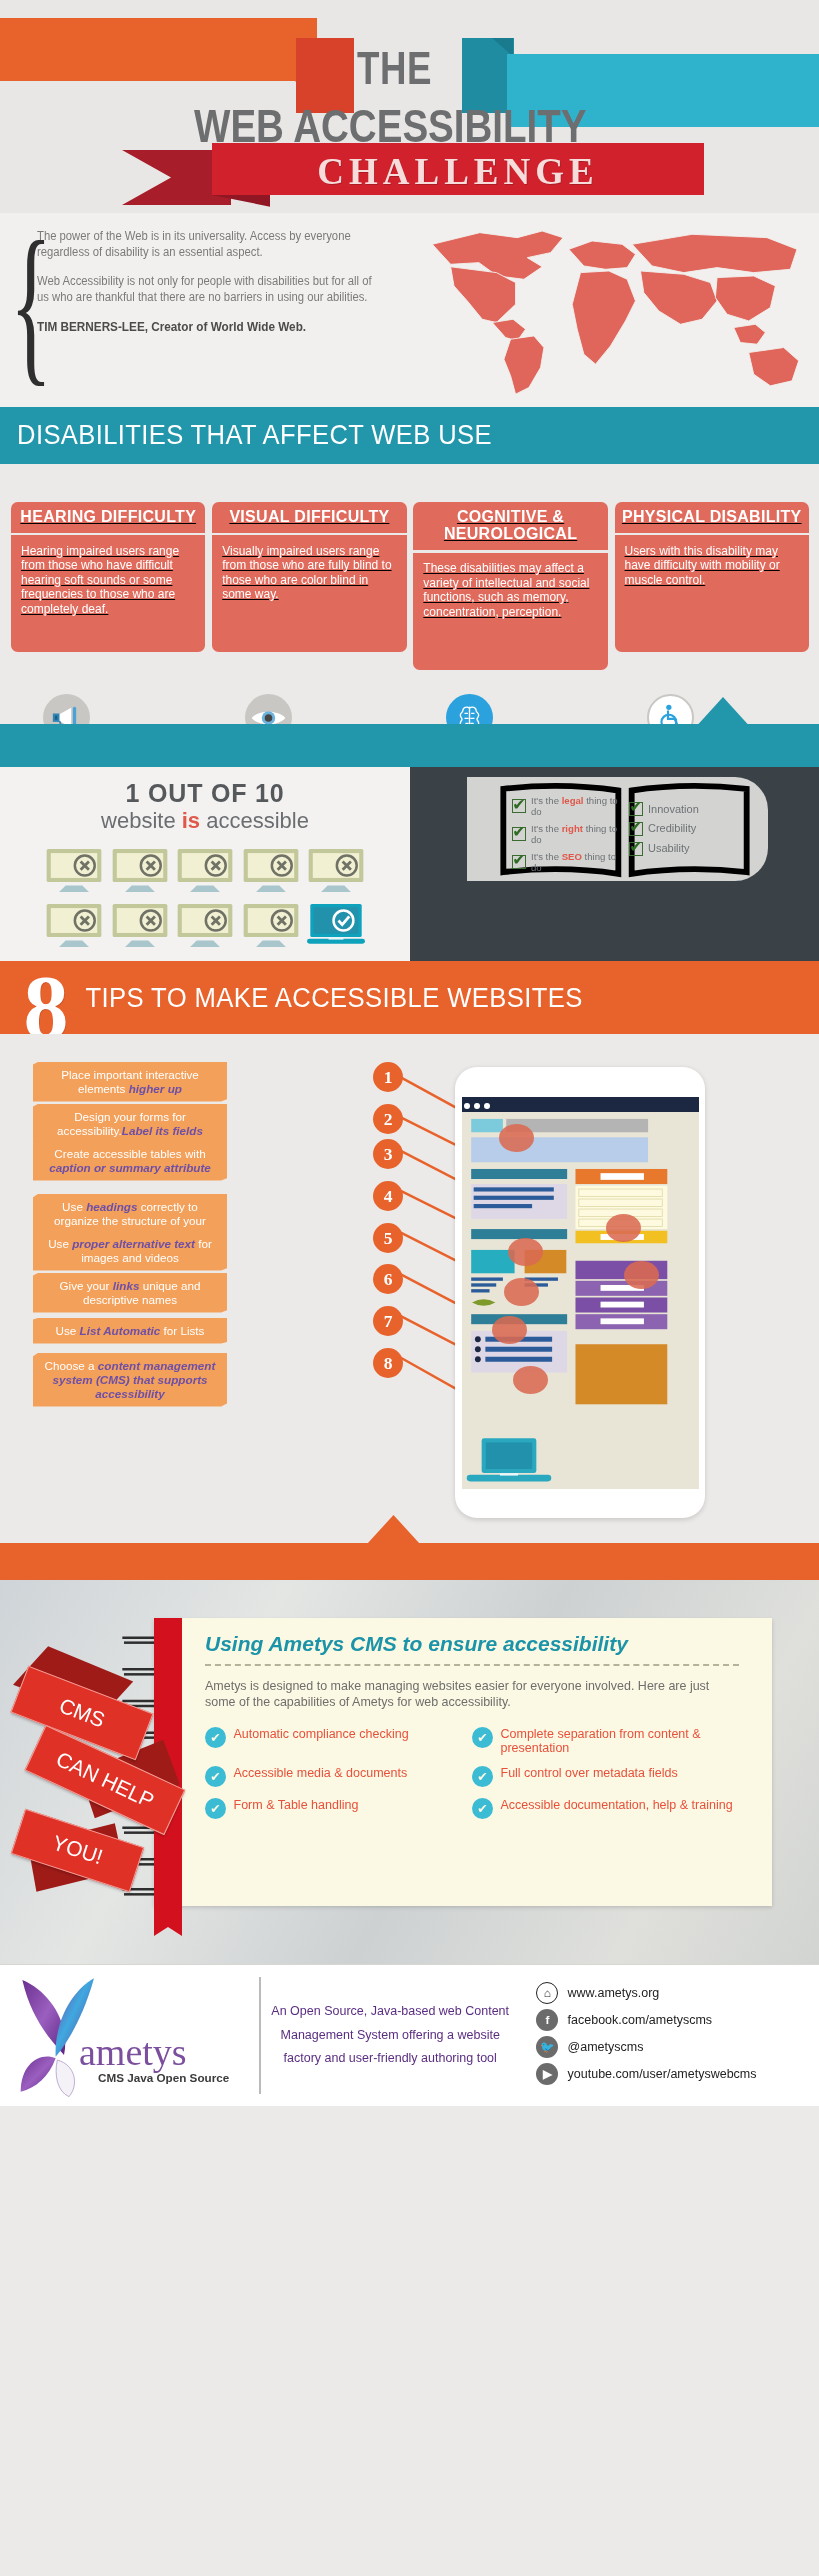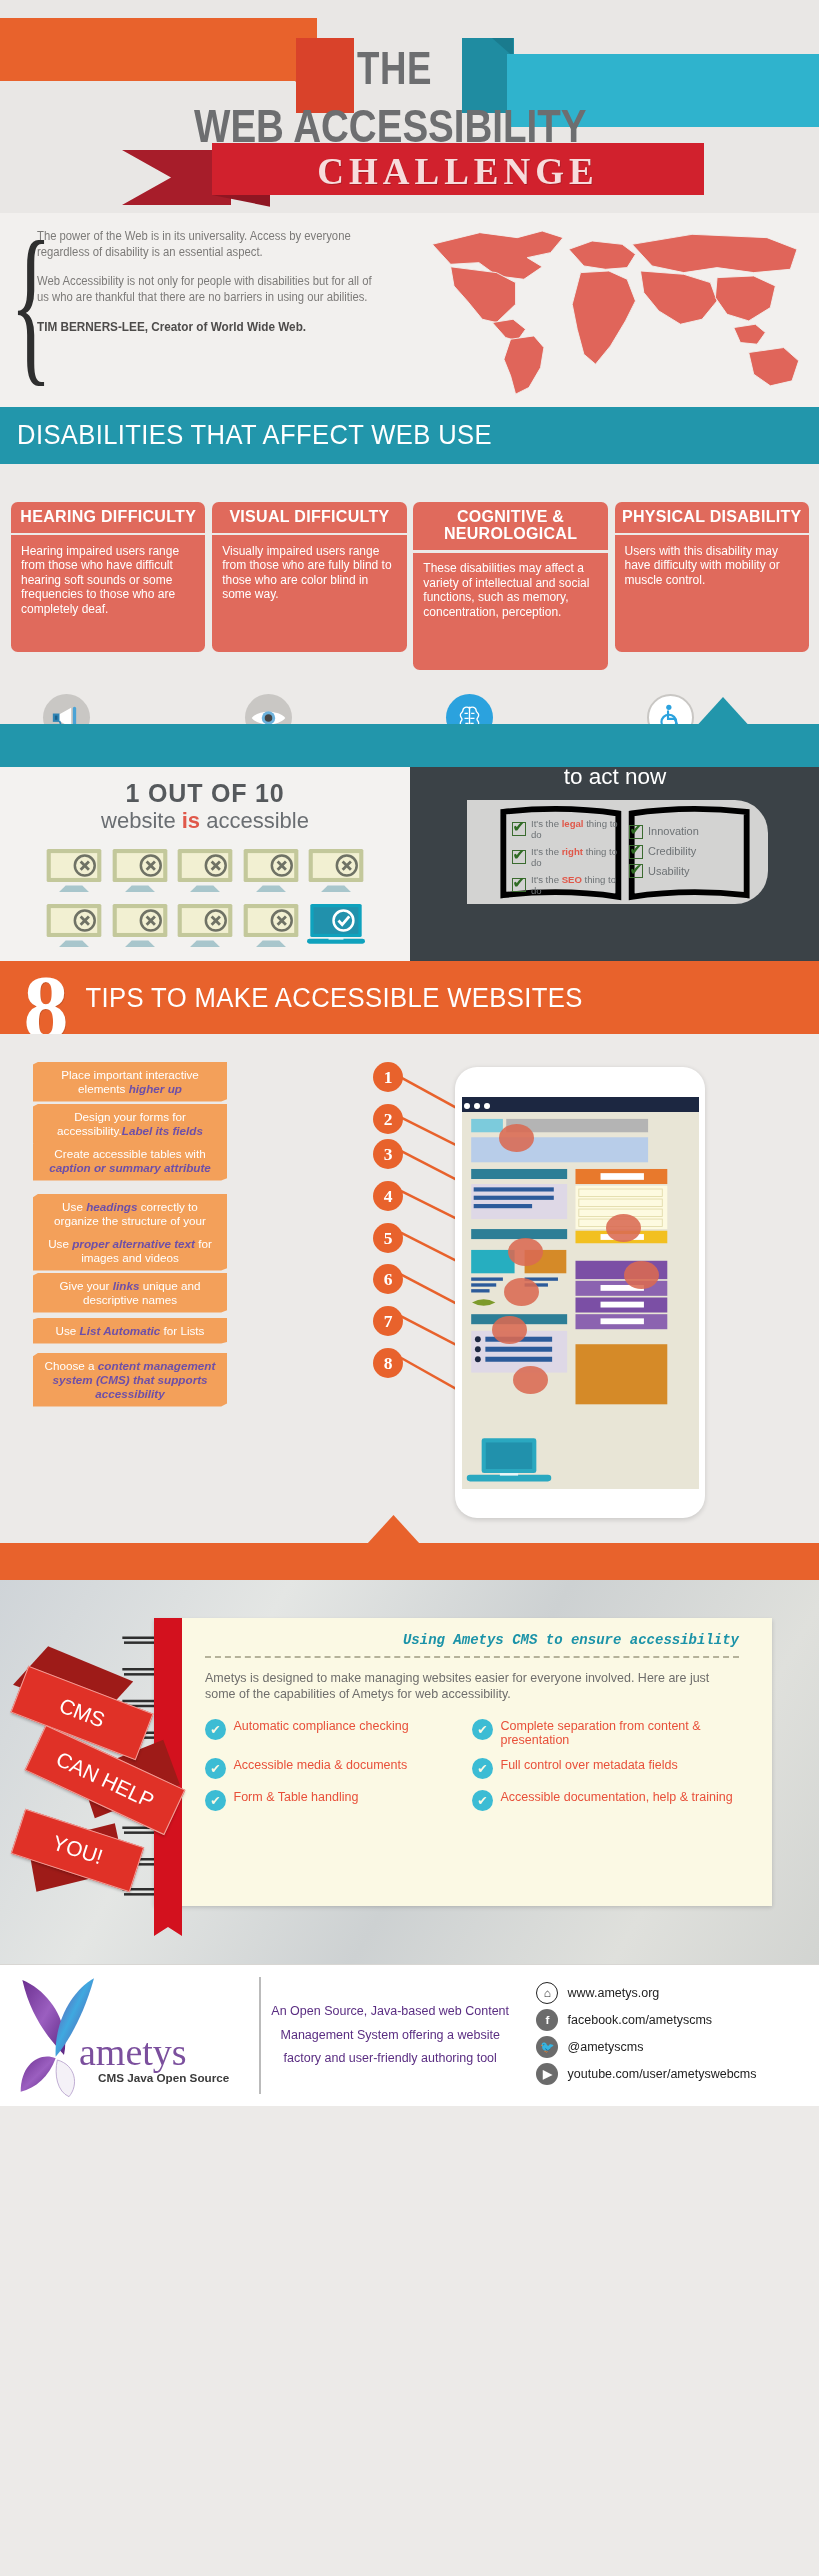--- a/index.html
+++ b/index.html
@@ -60,21 +60,21 @@
 
   
   .dis-band { position:relative; background:#2296ab; height:57px; }
   .dis-band h2 { color:#ffffff; font-size:27.5px; font-weight:normal; letter-spacing:0.4px;
     padding:11.7px 0 0 18.4px; font-family:"Liberation Sans Narrow","Liberation Sans",sans-serif;
     transform:scaleX(0.93); transform-origin:left top; }
   .dis-arrow { position:absolute; left:32px; top:57px; width:38px; height:35px; background:#2296ab;
     clip-path: polygon(0 0,100% 0,50% 100%); }
   .cards { position:relative; height:260px; background:#eceae8; padding-top:38px; }
   .cards-row { display:flex; gap:6.7px; padding:0 11px; }
-  .card { width:204px; }
+  .card { width:204px;text-decoration:underline; }
   .card-head { background:#e06a5c; border-radius:6.7px 6.7px 0 0; text-align:center; padding:5.8px 3.3px 7.5px;
     color:#fff; font-size:16px; font-weight:bold; line-height:17.5px; letter-spacing:0.3px; }
   .card-body { background:#e06a5c; border-radius:0 0 6.7px 6.7px; margin-top:2.5px; padding:8.3px 10px 11.7px;
     color:#fff; font-size:12px; line-height:14.6px; min-height:117px; }
   .icon-circle { position:absolute; width:47px; height:47px; border-radius:50%; background:#c9c7c4;
     display:flex; align-items:center; justify-content:center; }
   .teal-band2 { position:relative; height:43px; background:#2296ab; }
   .teal-up-arrow { position:absolute; left:698px; top:-27px; width:50px; height:27.5px; background:#2296ab;
     clip-path: polygon(50% 0,100% 100%,0 100%); }
 
@@ -125,22 +125,22 @@
   .cms-up-arrow { position:absolute; left:367px; top:-28px; width:53px; height:29px; background:#e8622c;
     clip-path: polygon(50% 0,100% 100%,0 100%); }
   .cms-sec { position:relative; height:384px; background:#dcdcd8; overflow:hidden; }
   .cms-photo { position:absolute; left:0; top:0; width:820px; height:384px;
     background: linear-gradient(120deg,#cfd4d8 0%, #e4e6e4 28%, #cdd1d2 55%, #dfe0dc 80%, #d2d4d1 100%); }
   .notepad { position:absolute; left:154px; top:38px; width:618px; height:288px; background:#fbf9e4;
     box-shadow:0 1.7px 4.2px rgba(0,0,0,.17); }
   .notepad-spine { position:absolute; left:154px; top:38px; width:28px; height:288px; background:#d3111e; }
   .spiral { position:absolute; left:119px; top:46px; width:40px; height:275px; }
   .note-inner { position:absolute; left:205px; top:52px; width:534px; }
-  .note-title { color:#1b93a8; font-size:14px; font-style:italic; font-weight:bold; text-align:right;
-     font-family:Liberation Mono, monospace; }
+  .note-title { color:#1b93a8; font-size:21px; font-style:italic; font-weight:bold; text-align:left;
+     font-family:Liberation Sans, sans-serif; }
   .note-dashes { border-top:2.5px dashed #b5b29a; margin:8.3px 0 11.7px; }
   .note-p { color:#6f6e6c; font-size:13px; line-height:16.3px;
      font-family:"Liberation Sans Narrow","Liberation Sans",sans-serif; transform:scaleX(.96); transform-origin:left top; }
   .feat-grid { display:flex; flex-wrap:wrap; margin-top:16.7px; }
   .feat { width:50%; display:flex; gap:7.5px; margin-bottom:11px; align-items:flex-start; }
   .feat .tick { width:21px; height:21px; border-radius:50%; background:#3cbcd4; flex:0 0 21px;
     color:#fbf9e4; font-size:12.5px; display:flex; align-items:center; justify-content:center; }
   .feat .ftxt { color:#e8503a; font-size:12.5px; line-height:14px;
     font-family:"Liberation Sans Narrow","Liberation Sans",sans-serif; }
   .cms-ribbons { position:absolute; left:8.3px; top:58px; width:192px; height:267px; }
@@ -348,21 +348,20 @@
             <rect x="4" y="2" width="62" height="40" rx="2" fill="#0fa2bd"></rect>
             <rect x="8" y="6" width="54" height="32" fill="#2191ac"></rect>
             <rect x="0" y="44" width="70" height="6" rx="3" fill="#0fa2bd"></rect>
             <rect x="26" y="42" width="18" height="3" fill="#e8f6f8"></rect>
             <circle cx="44" cy="22" r="12" fill="none" stroke="#fff" stroke-width="3"></circle>
             <path d="M38 22l4.5 5L51 17" stroke="#fff" stroke-width="3.4" fill="none"></path>
           </svg>
       </div>
     </div>
     <div class="stat-right">
-      <div class="sub2">to act now</div>
       <div class="bookwrap">
         <div style="position:absolute;left:57px;top:0;width:301px;height:104px;background:#d3d3d2;border-radius:0 33px 33px 0;"></div>
         <svg style="position:absolute;left:90px;top:5px;" width="250" height="97" viewBox="0 0 300 116">
           <path d="M4 8 Q75 0 142 10 L142 110 Q75 100 4 108 Z" fill="#d3d3d2" stroke="#000" stroke-width="7"></path>
           <path d="M296 8 Q225 0 158 10 L158 110 Q225 100 296 108 Z" fill="#d3d3d2" stroke="#000" stroke-width="7"></path>
         </svg>
         <div style="position:absolute;left:102px;top:18.4px;width:109px;">
           <div class="reason">
               <span class="chkbox"></span>
               <span class="lbl"><span>It's the </span><b>legal</b><span> thing to do</span></span>

